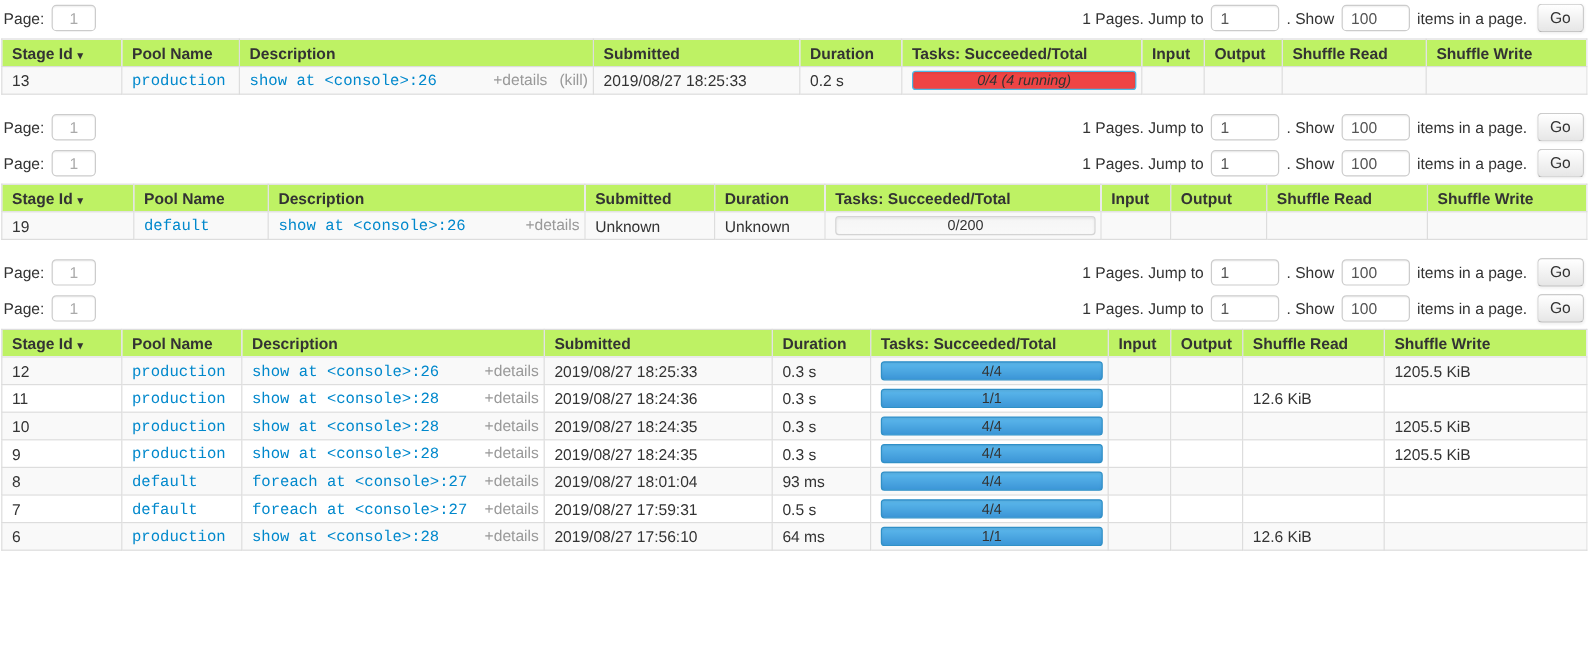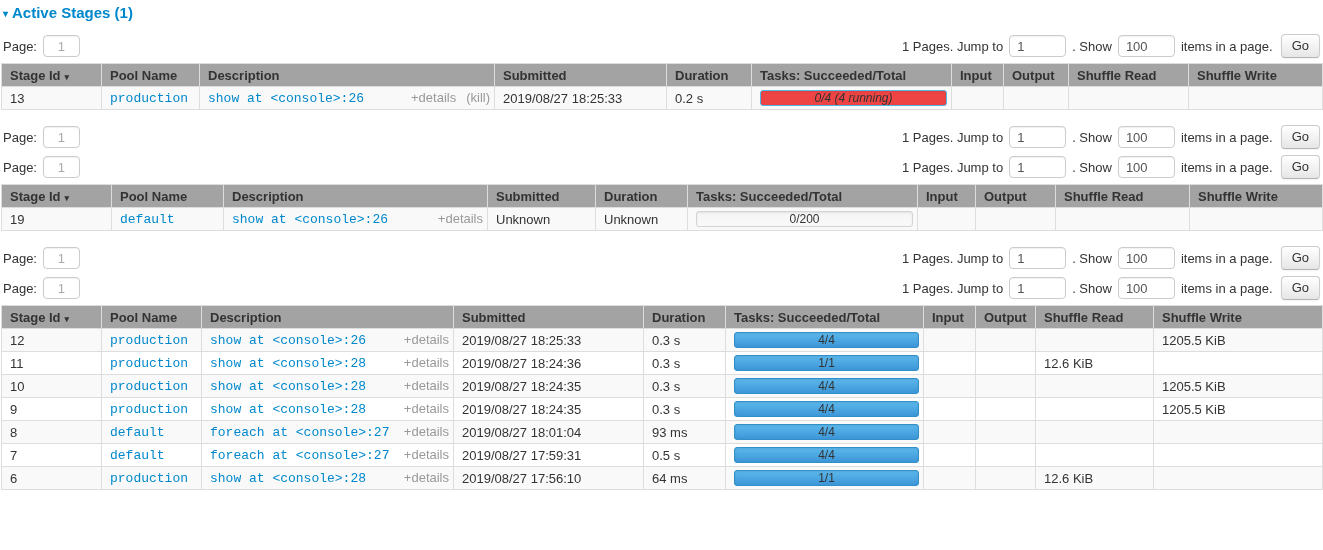--- a/index.html
+++ b/index.html
@@ -74,21 +74,21 @@
     font-size: 13px;
   }
   table.stages th, table.stages td {
     border: 1px solid #dddddd;
     padding: 3px 4px 3px 8px;
     text-align: left;
     white-space: nowrap;
     overflow: hidden;
     height: 23px;
   }
-  table.stages th { font-weight: bold; background: #a3a3a3; cursor: pointer; }
+  table.stages th { font-weight: bold; background: #bef264; cursor: pointer; }
   table.stages tbody tr:nth-child(odd) { background: #f9f9f9; }
   table.stages tbody tr:nth-child(even) { background: #ffffff; }
   .sort-icon { font-size: 9px; margin-left: 4px; color: #333; }
   a.tbl-link { color: #0088cc; text-decoration: none; cursor: pointer; font-family: Liberation Mono, monospace; }
   .desc-flex { display: flex; align-items: baseline; }
   .desc-flex .desc-main { flex: 1 1 auto; overflow: hidden; }
   .muted { color: #999999; }
   .desc-extra { margin-left: 10px; flex: 0 0 auto; cursor: pointer; }
   td.tasks-cell { padding: 3px 4px; }
   .progress {
@@ -117,21 +117,20 @@
     font-size: 12px;
     line-height: 15px;
     color: #333333;
   }
 </style>
 </head>
 <body>
 
 <div id="app">
     <div class="section">
-      <h4 class="section-title"><span class="collapse-icon">▾</span><span>Active Stages (1)</span></h4>
       <div class="pag-row">
         <div class="pag-left">
           <span>Page:</span>
           <input class="pag-input" type="text" value="1" style="">
         </div>
         <div class="pag-right">
           <span>1 Pages. Jump to</span>
           <input class="pag-input wide" type="text" value="1" style="">
           <span>. Show</span>
           <input class="pag-input wide" type="text" value="100" style="">

